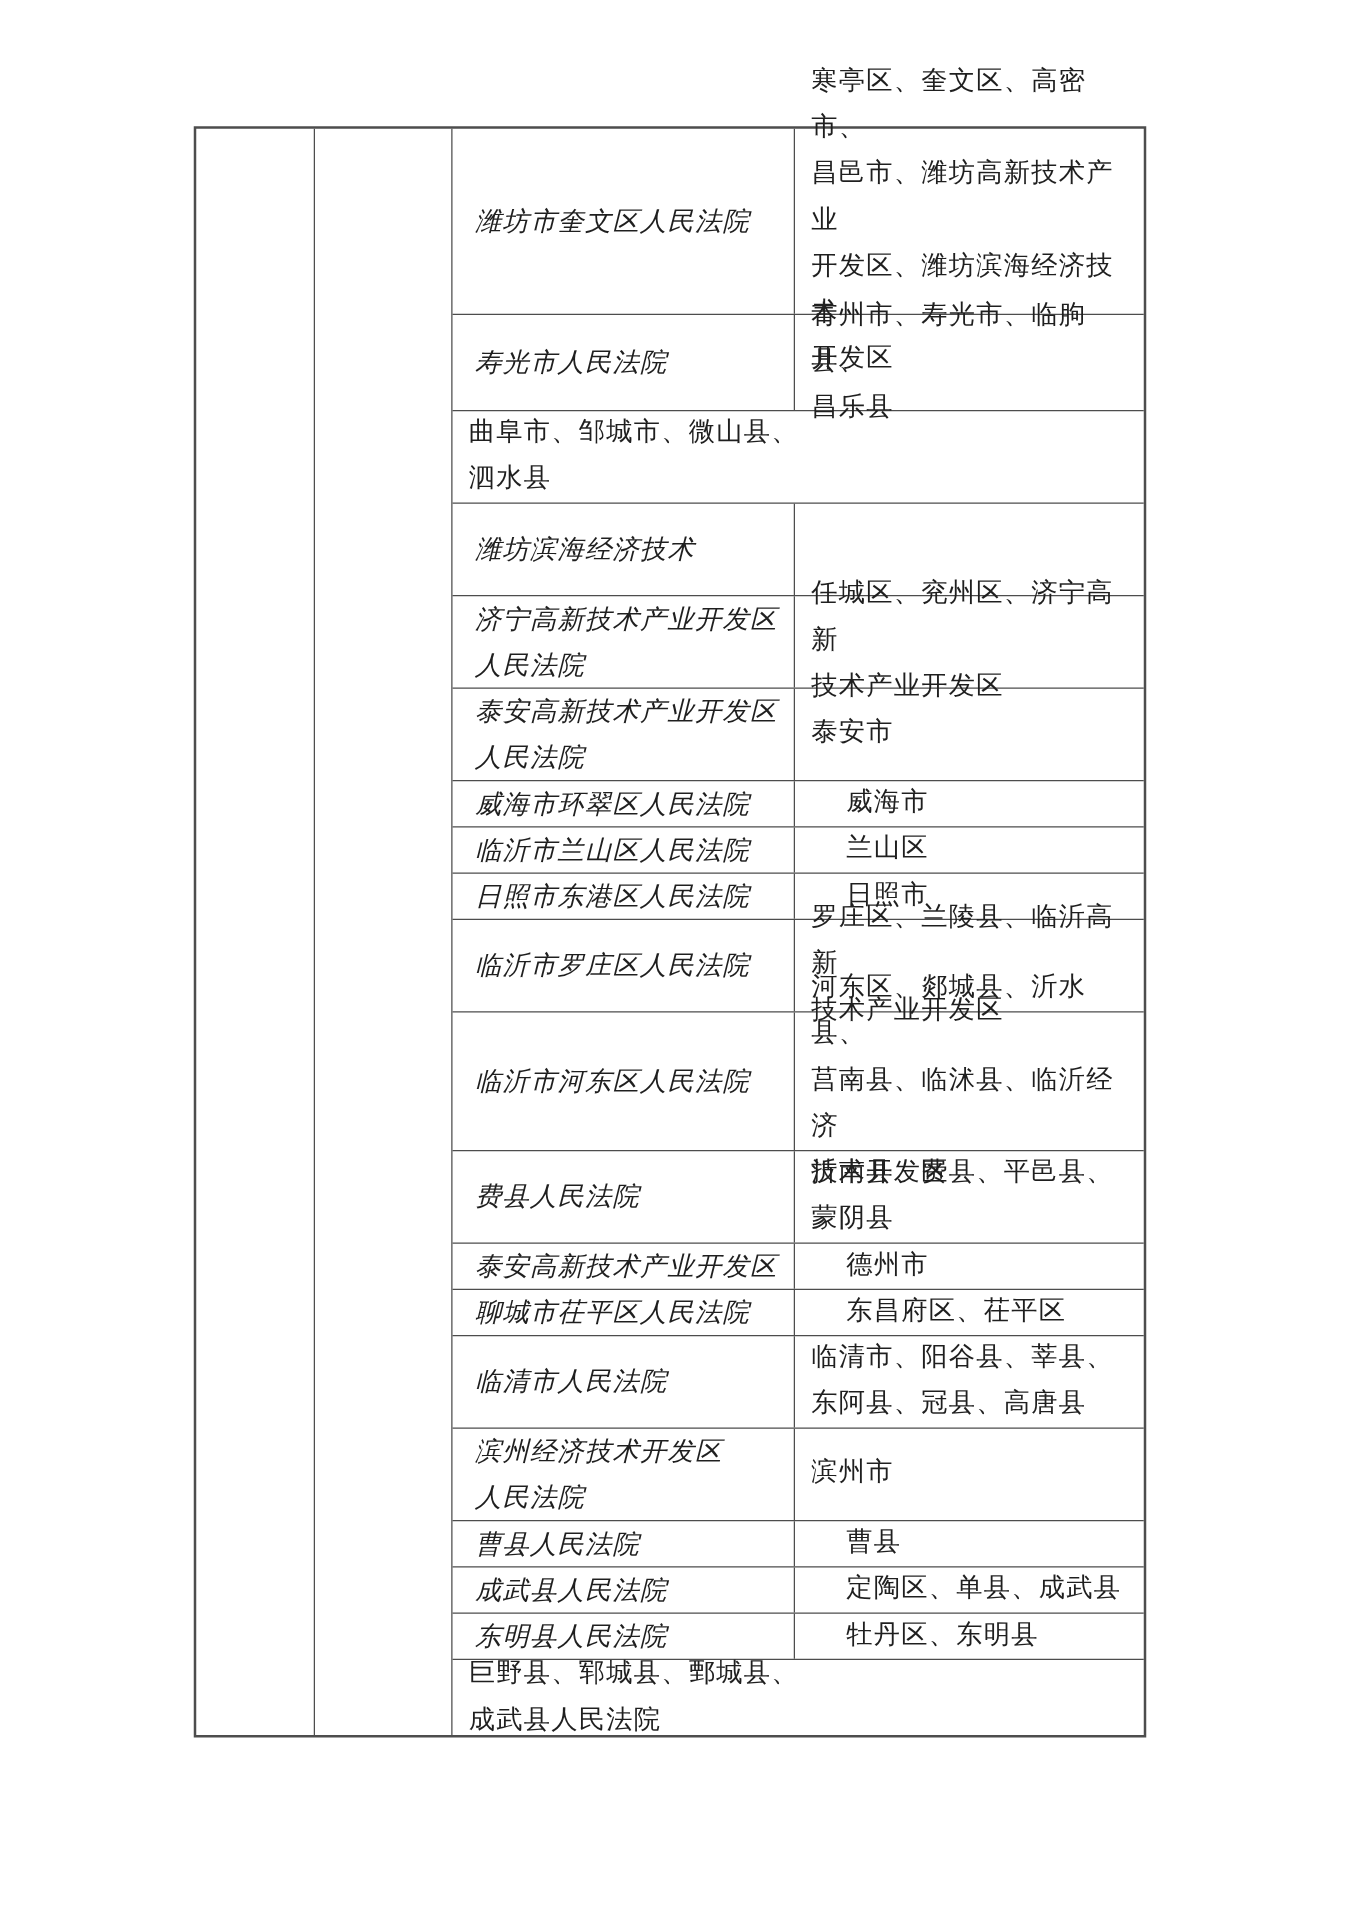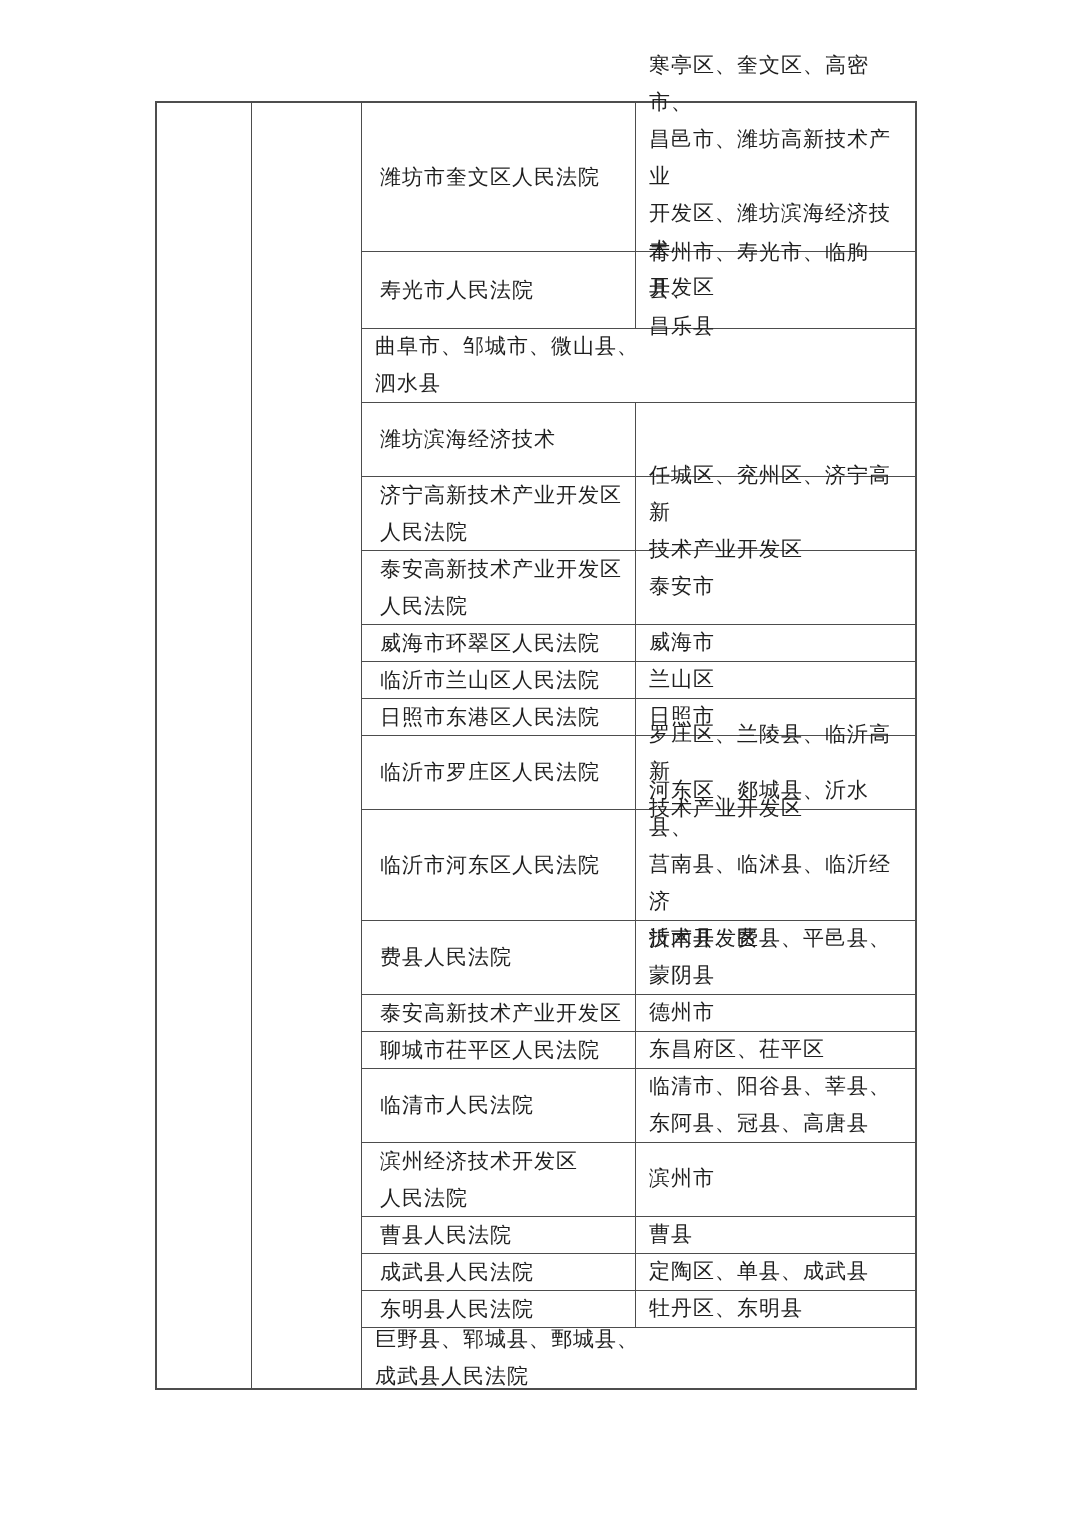--- a/index.html
+++ b/index.html
@@ -58,31 +58,32 @@
     font-size: 21px;
     line-height: 37px;
     letter-spacing: 1px;
     white-space: pre-line;
   }
   .cell-court {
     width: 274px;
     flex: 0 0 auto;
     border-right: 1.5px solid #4d4d4d;
     padding: 2px 8px 2px 18px;
+    font-style: italic;
   }
   .cell-juris {
     flex: 1 1 auto;
     padding: 2px 4px 2px 13px;
     font-family: Liberation Mono, monospace;
   }
   
   .h1 { height: 149px; }
   .h2 { height: 77px; }
   .h3 { height: 74px; }
-  .h4 { height: 37px; }
+  .h4 { height: 37px; gap: 28px; }
   .h5 { height: 111px; }
   .h6 { height: 61px; }
 </style>
 </head>
 <body>
 
 <div id="page">
   <div id="court-table">
     <div class="empty-col-a"></div>
     <div class="empty-col-b"></div>

